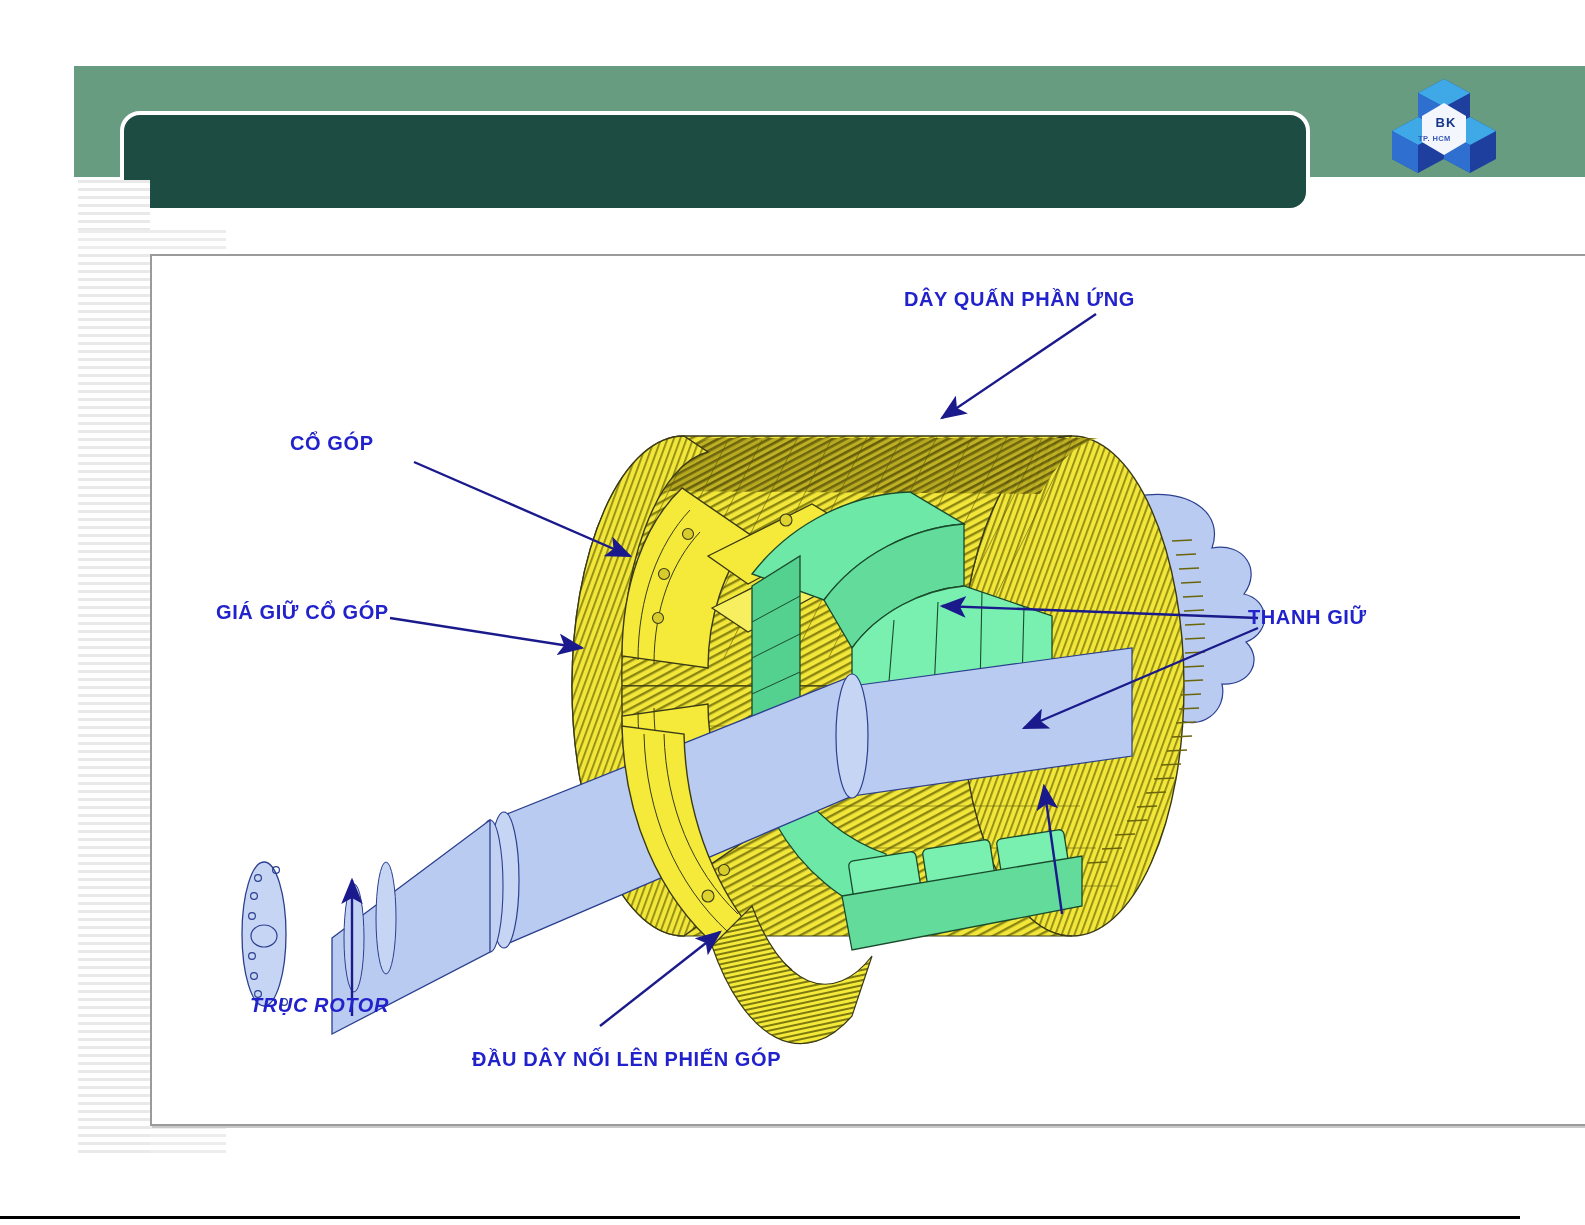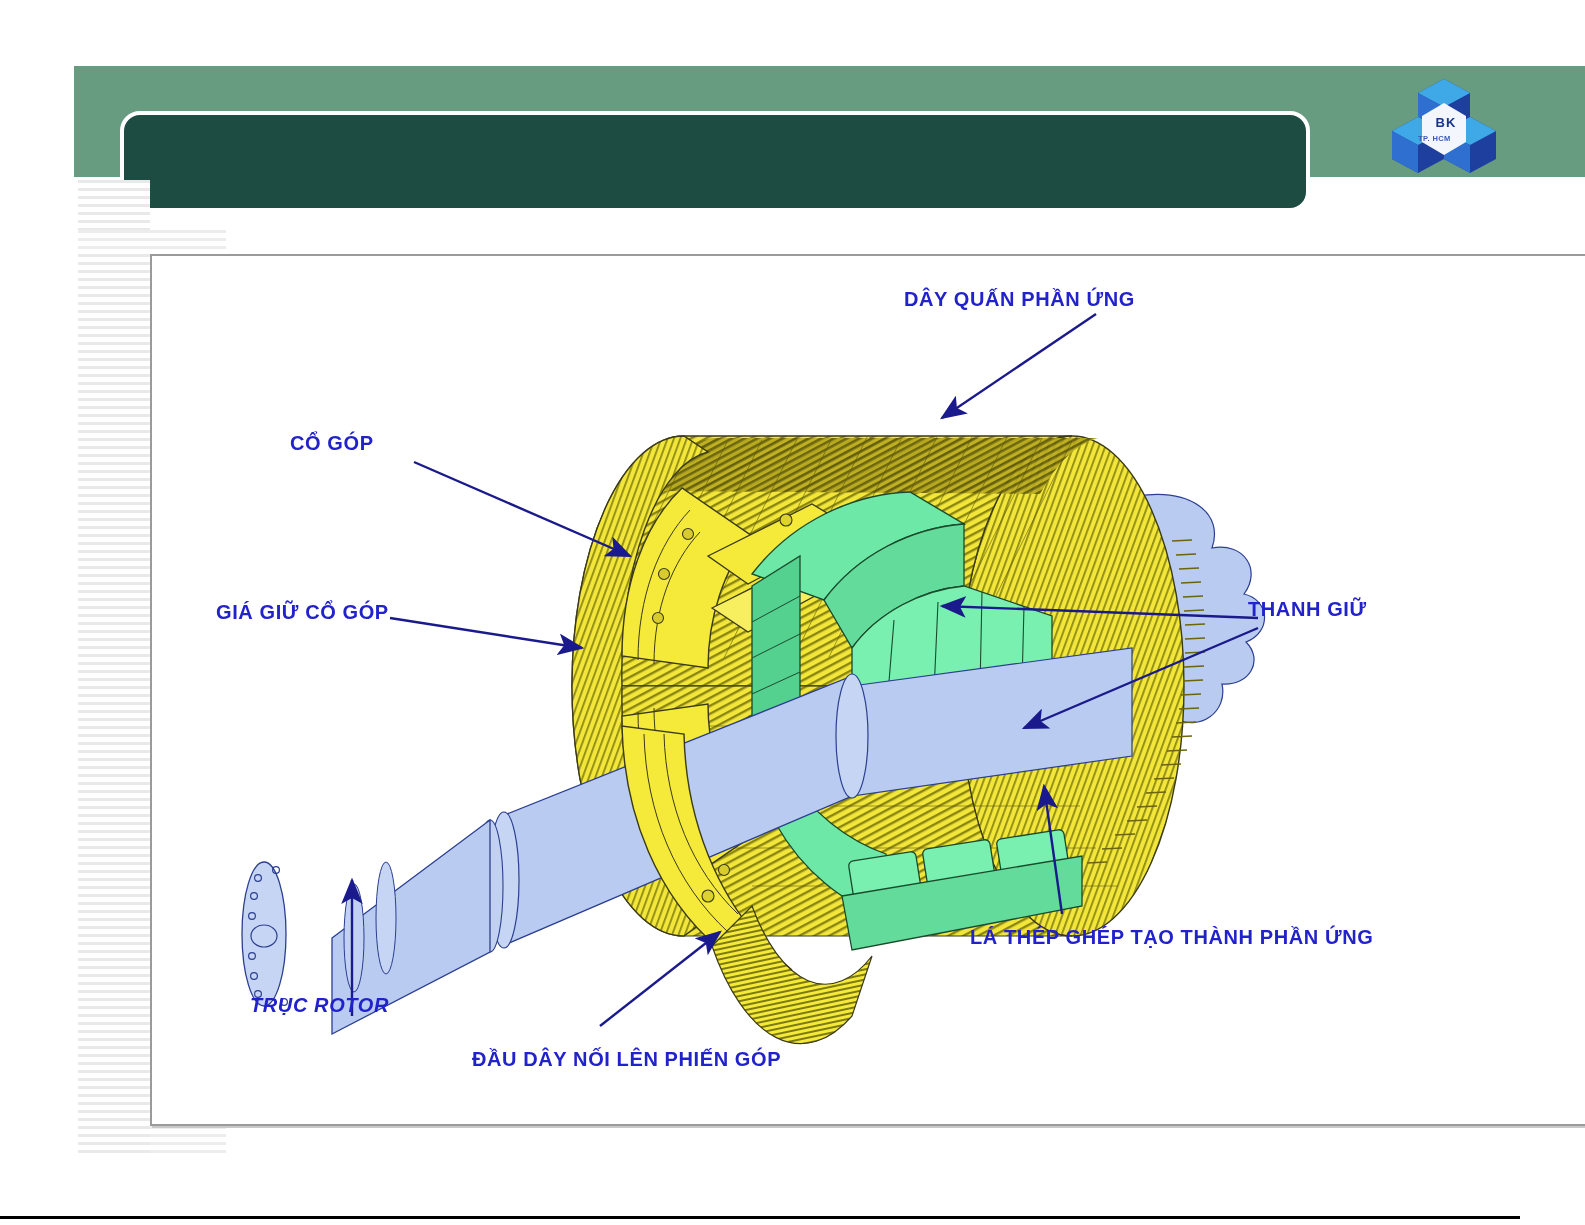--- a/index.html
+++ b/index.html
@@ -73,21 +73,21 @@
 
   
   .callout{
     position:absolute;color:#2222cc;font-weight:bold;
     font-size:20px;letter-spacing:.6px;white-space:nowrap;
     font-family:"Liberation Sans","DejaVu Sans",sans-serif;
   }
   .c-winding{left:752px;top:32px;}
   .c-commutator{left:138px;top:176px;}
   .c-holder{left:40px;top:345px;margin-left:24px;}
-  .c-bar{left:1096px;top:342px;}
+  .c-bar{left:1096px;top:350px;}
   .c-lamination{left:818px;top:670px;}
   .c-shaft{left:98px;top:738px;font-style:italic;}
   .c-leads{left:274px;top:792px;margin-left:46px;}
 
   
   .bottom-rule{
     position:absolute;left:0px;top:1216px;width:1520px;height:3px;
     background:#000000;
   }
 </style>
@@ -324,20 +324,19 @@
         <line x1="200" y1="760" x2="200" y2="624"></line>
 
         <line x1="448" y1="770" x2="568" y2="676"></line>
       </g>
     </svg>
 
     <div class="callout c-winding">DÂY QUẤN PHẦN ỨNG</div>
     <div class="callout c-commutator">CỔ GÓP</div>
     <div class="callout c-holder">GIÁ GIỮ CỔ GÓP</div>
     <div class="callout c-bar">THANH GIỮ</div>
-    <div class="callout c-lamination">LÁ THÉP GHÉP TẠO THÀNH PHẦN ỨNG</div>
     <div class="callout c-shaft">TRỤC ROTOR</div>
     <div class="callout c-leads">ĐẦU DÂY NỐI LÊN PHIẾN GÓP</div>
 
   </div>
 </div>
 
 <div class="bottom-rule"></div>
 
 </body></html>

